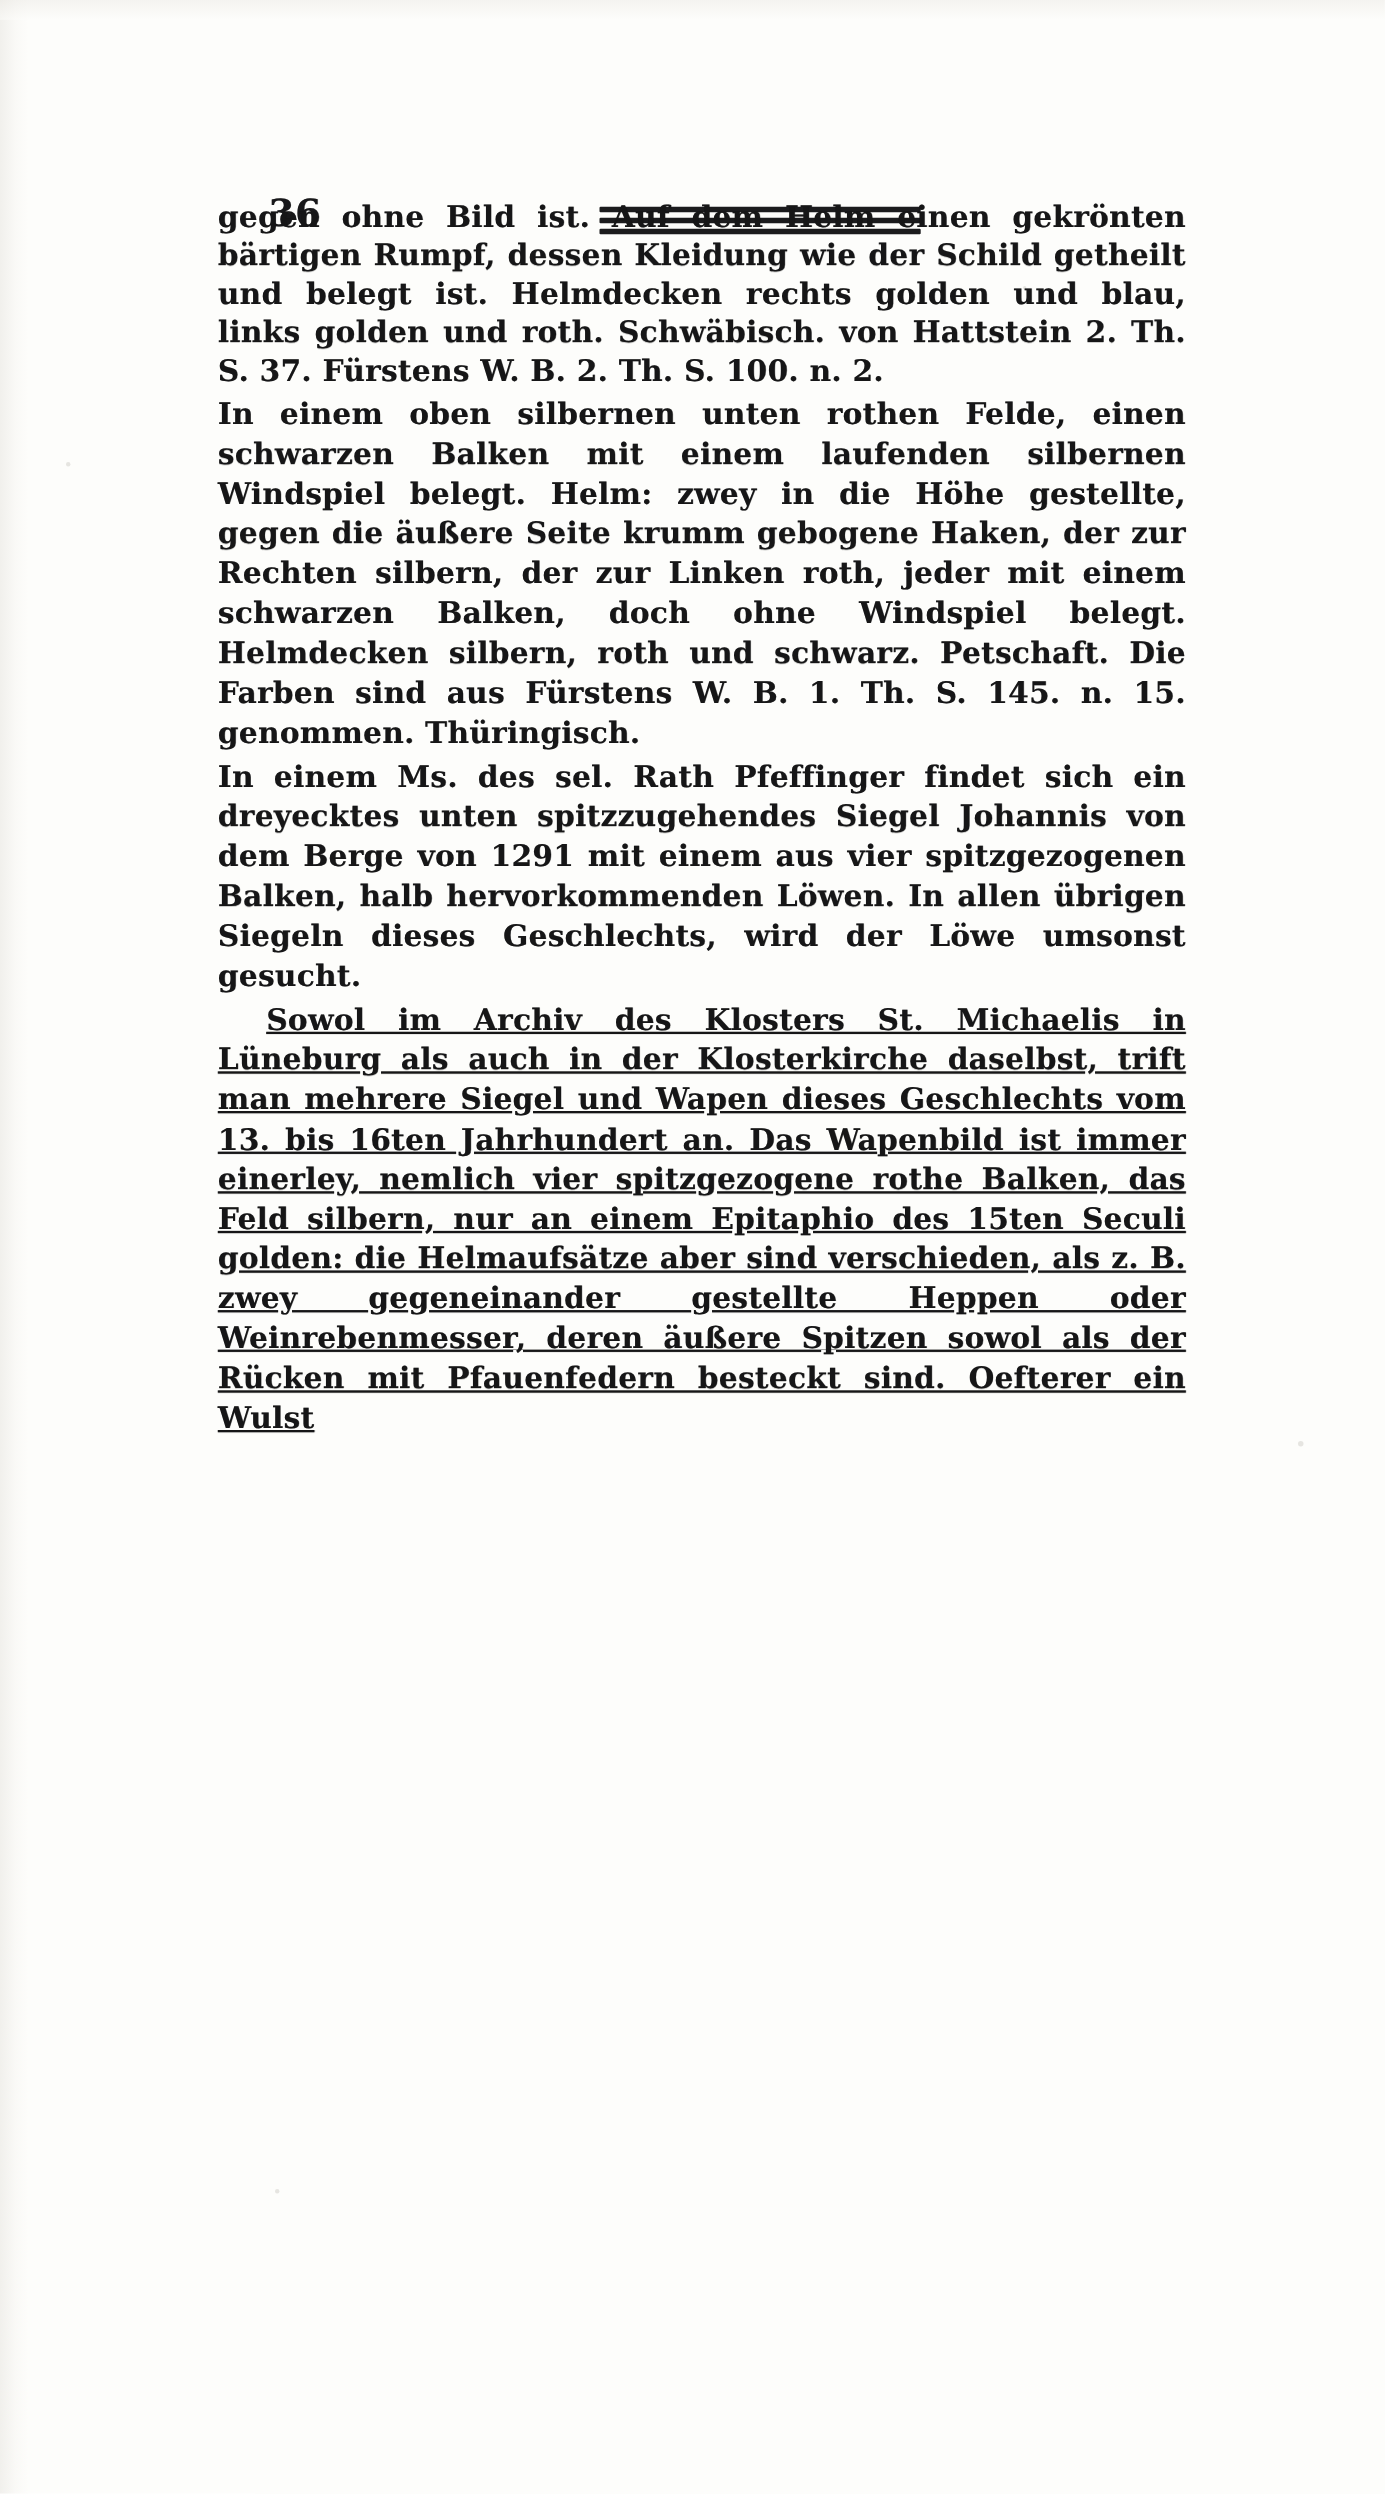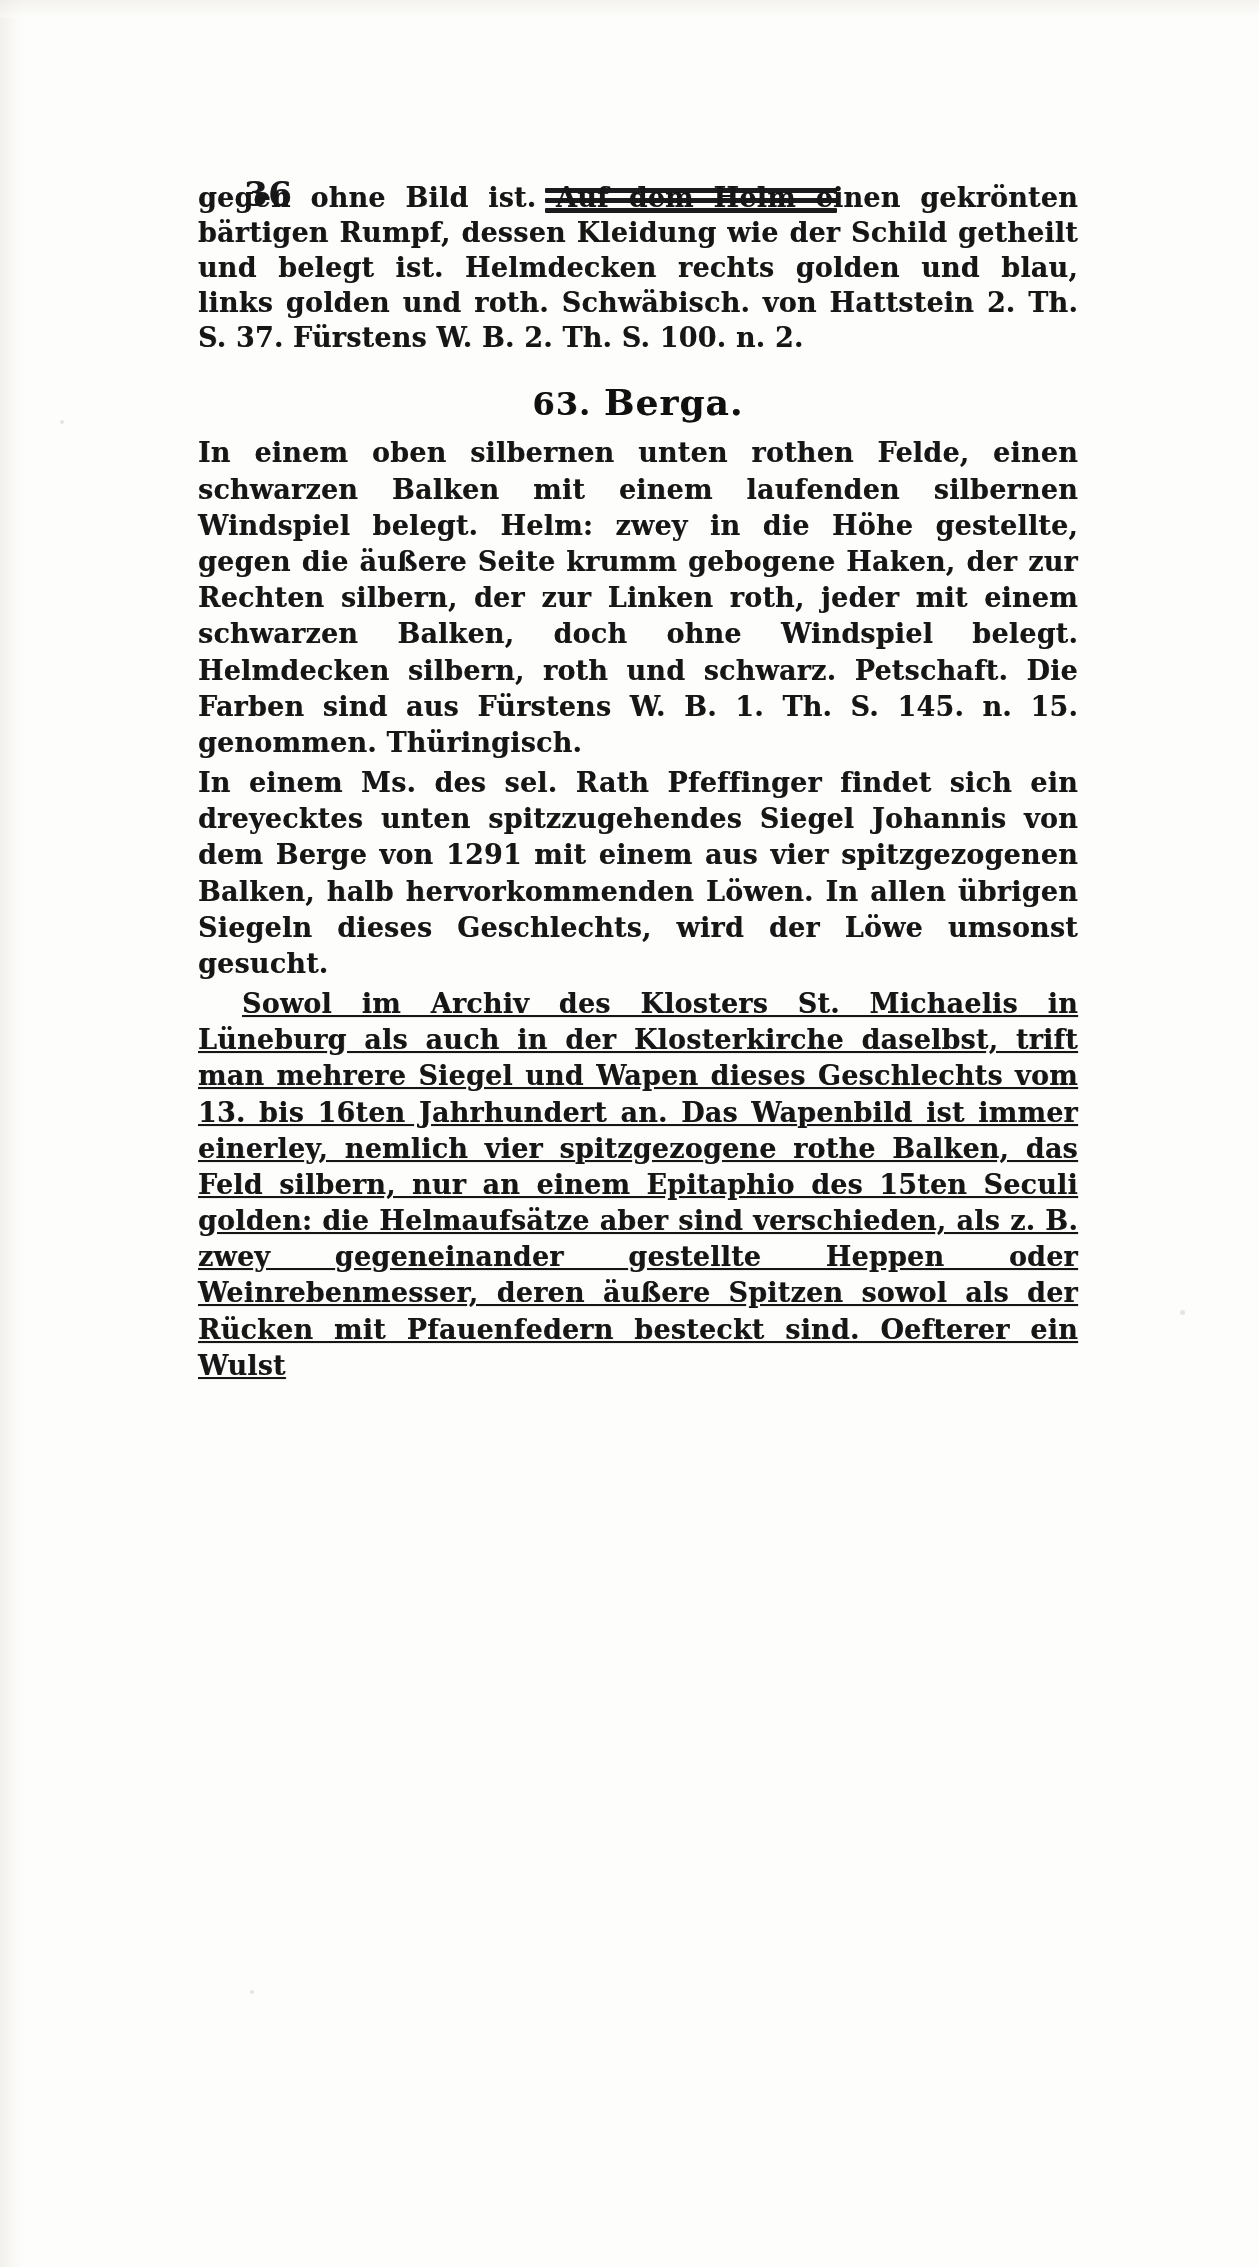--- a/index.html
+++ b/index.html
@@ -144,24 +144,20 @@
       <div class="bar b1"></div>
       <div class="bar b2"></div>
       <div class="bar b3"></div>
     </div>
   </div>
 
   <div class="content">
 
     <p class="para tight">gegen ohne Bild ist.   Auf dem Helm einen gekrönten bärtigen Rumpf, dessen Kleidung wie der Schild getheilt und belegt ist.   Helmdecken rechts golden und blau, links golden und roth.   Schwäbisch. von Hattstein 2. Th. S. 37.  Fürstens W. B. 2. Th. S. 100. n. 2.</p>
 
-    <div class="blk-head">
-      <span class="num">63.</span>
-      <span class="nm">Berga.</span>
-    </div>
 
     <p class="para">In einem oben silbernen unten rothen Felde, einen schwarzen Balken mit einem laufenden silbernen Windspiel belegt.  Helm: zwey in die Höhe gestellte, gegen die äußere Seite krumm gebogene Haken, der zur Rechten silbern, der zur Linken roth, jeder mit einem schwarzen Balken, doch ohne Windspiel belegt.  Helmdecken silbern, roth und schwarz.  Petschaft.  Die Farben sind aus Fürstens W. B. 1. Th. S. 145. n. 15. genommen.  Thüringisch.</p>
 
 
     <p class="para">In einem Ms. des sel. Rath Pfeffinger findet sich ein dreyecktes unten spitzzugehendes Siegel Johannis von dem Berge von 1291 mit einem aus vier spitzgezogenen Balken, halb hervorkommenden Löwen.   In allen übrigen Siegeln dieses Geschlechts, wird der Löwe umsonst gesucht.</p>
     <p class="para indent">Sowol im Archiv des Klosters St. Michaelis in Lüneburg als auch in der Klosterkirche daselbst, trift man mehrere Siegel und Wapen dieses Geschlechts vom 13. bis 16ten Jahrhundert an.   Das Wapenbild ist immer einerley, nemlich vier spitzgezogene rothe Balken,  das Feld silbern,  nur an einem Epitaphio des 15ten Seculi golden: die Helmaufsätze aber sind verschieden, als z. B. zwey gegeneinander gestellte Heppen oder Weinrebenmesser, deren äußere Spitzen sowol als der Rücken mit Pfauenfedern besteckt sind. Oefterer ein Wulst</p>
 
   </div>
 </div>
 

